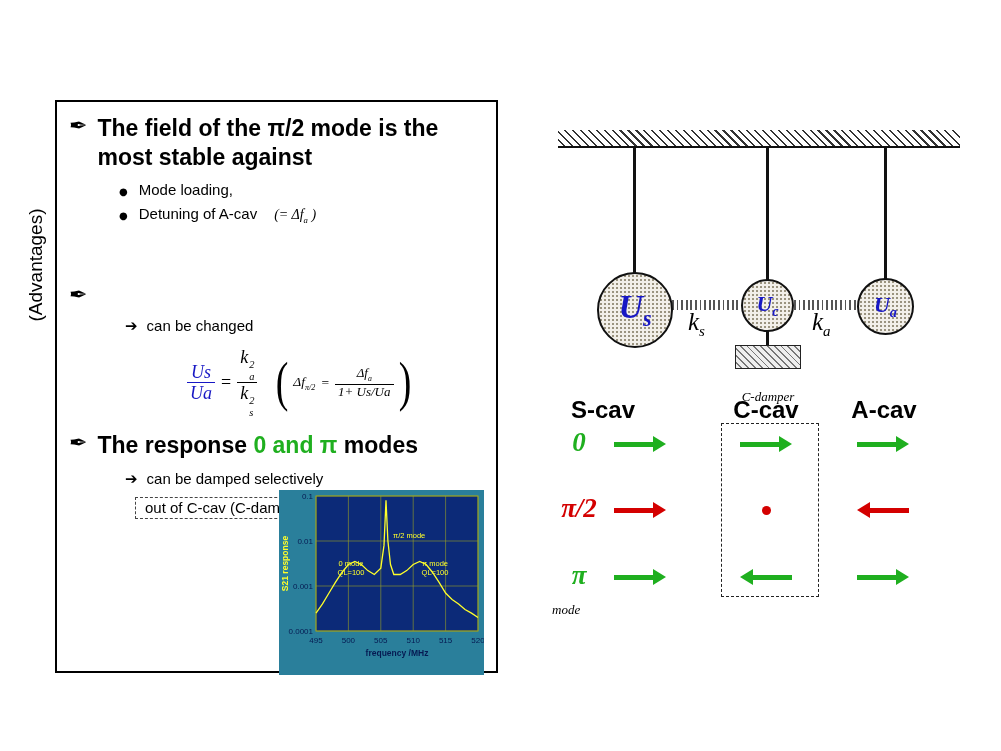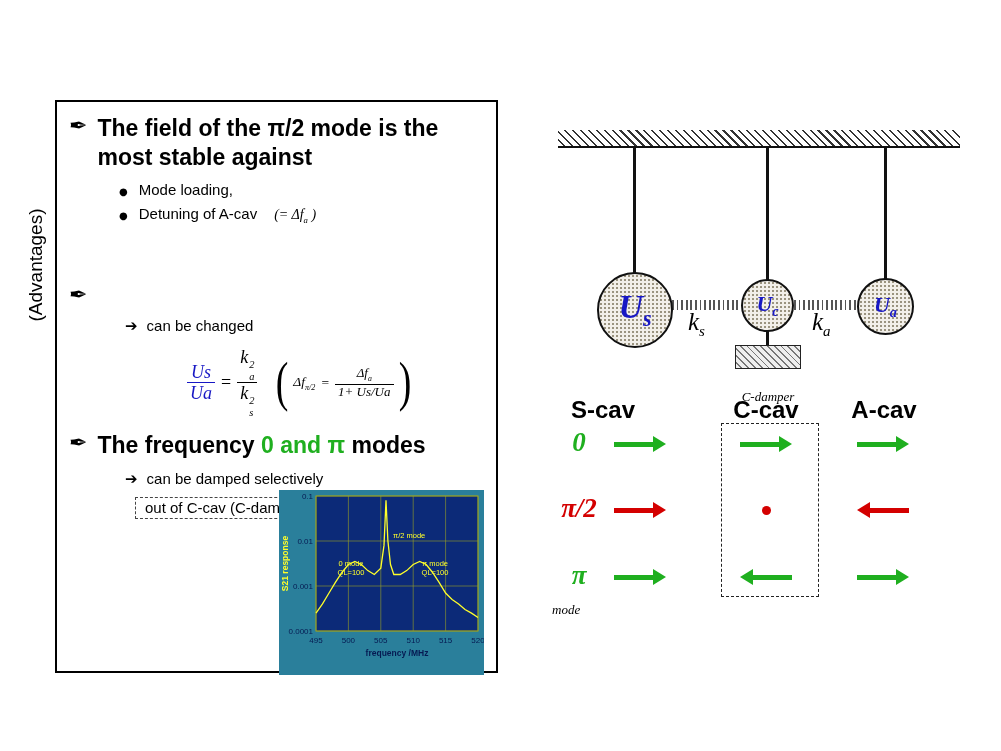--- a/index.html
+++ b/index.html
@@ -188,21 +188,21 @@
             <span class="num"><span>Δf</span><sub>a</sub></span>
             <span class="den">1+ Us/Ua</span>
           </span>
         </span>
         <span class="bigparen">)</span>
       </span>
     </div>
 
     <div class="adv-item gap-md">
       <span class="pen">✒</span>
-      <div class="adv-head"><span>The frequency </span><span class="green">0 and π</span><span>  modes</span></div>
+      <div class="adv-head"><span>The response </span><span class="green">0 and π</span><span>  modes</span></div>
     </div>
 
     <div class="arrow-line">
       <span class="arr-glyph">➔</span>
       <span>can be damped selectively</span>
     </div>
 
     <div class="dashed-note">out of C-cav  (C-damper)</div>
 
     <div class="inset-chart" id="inset-chart" style="background: rgb(42, 127, 155);">

